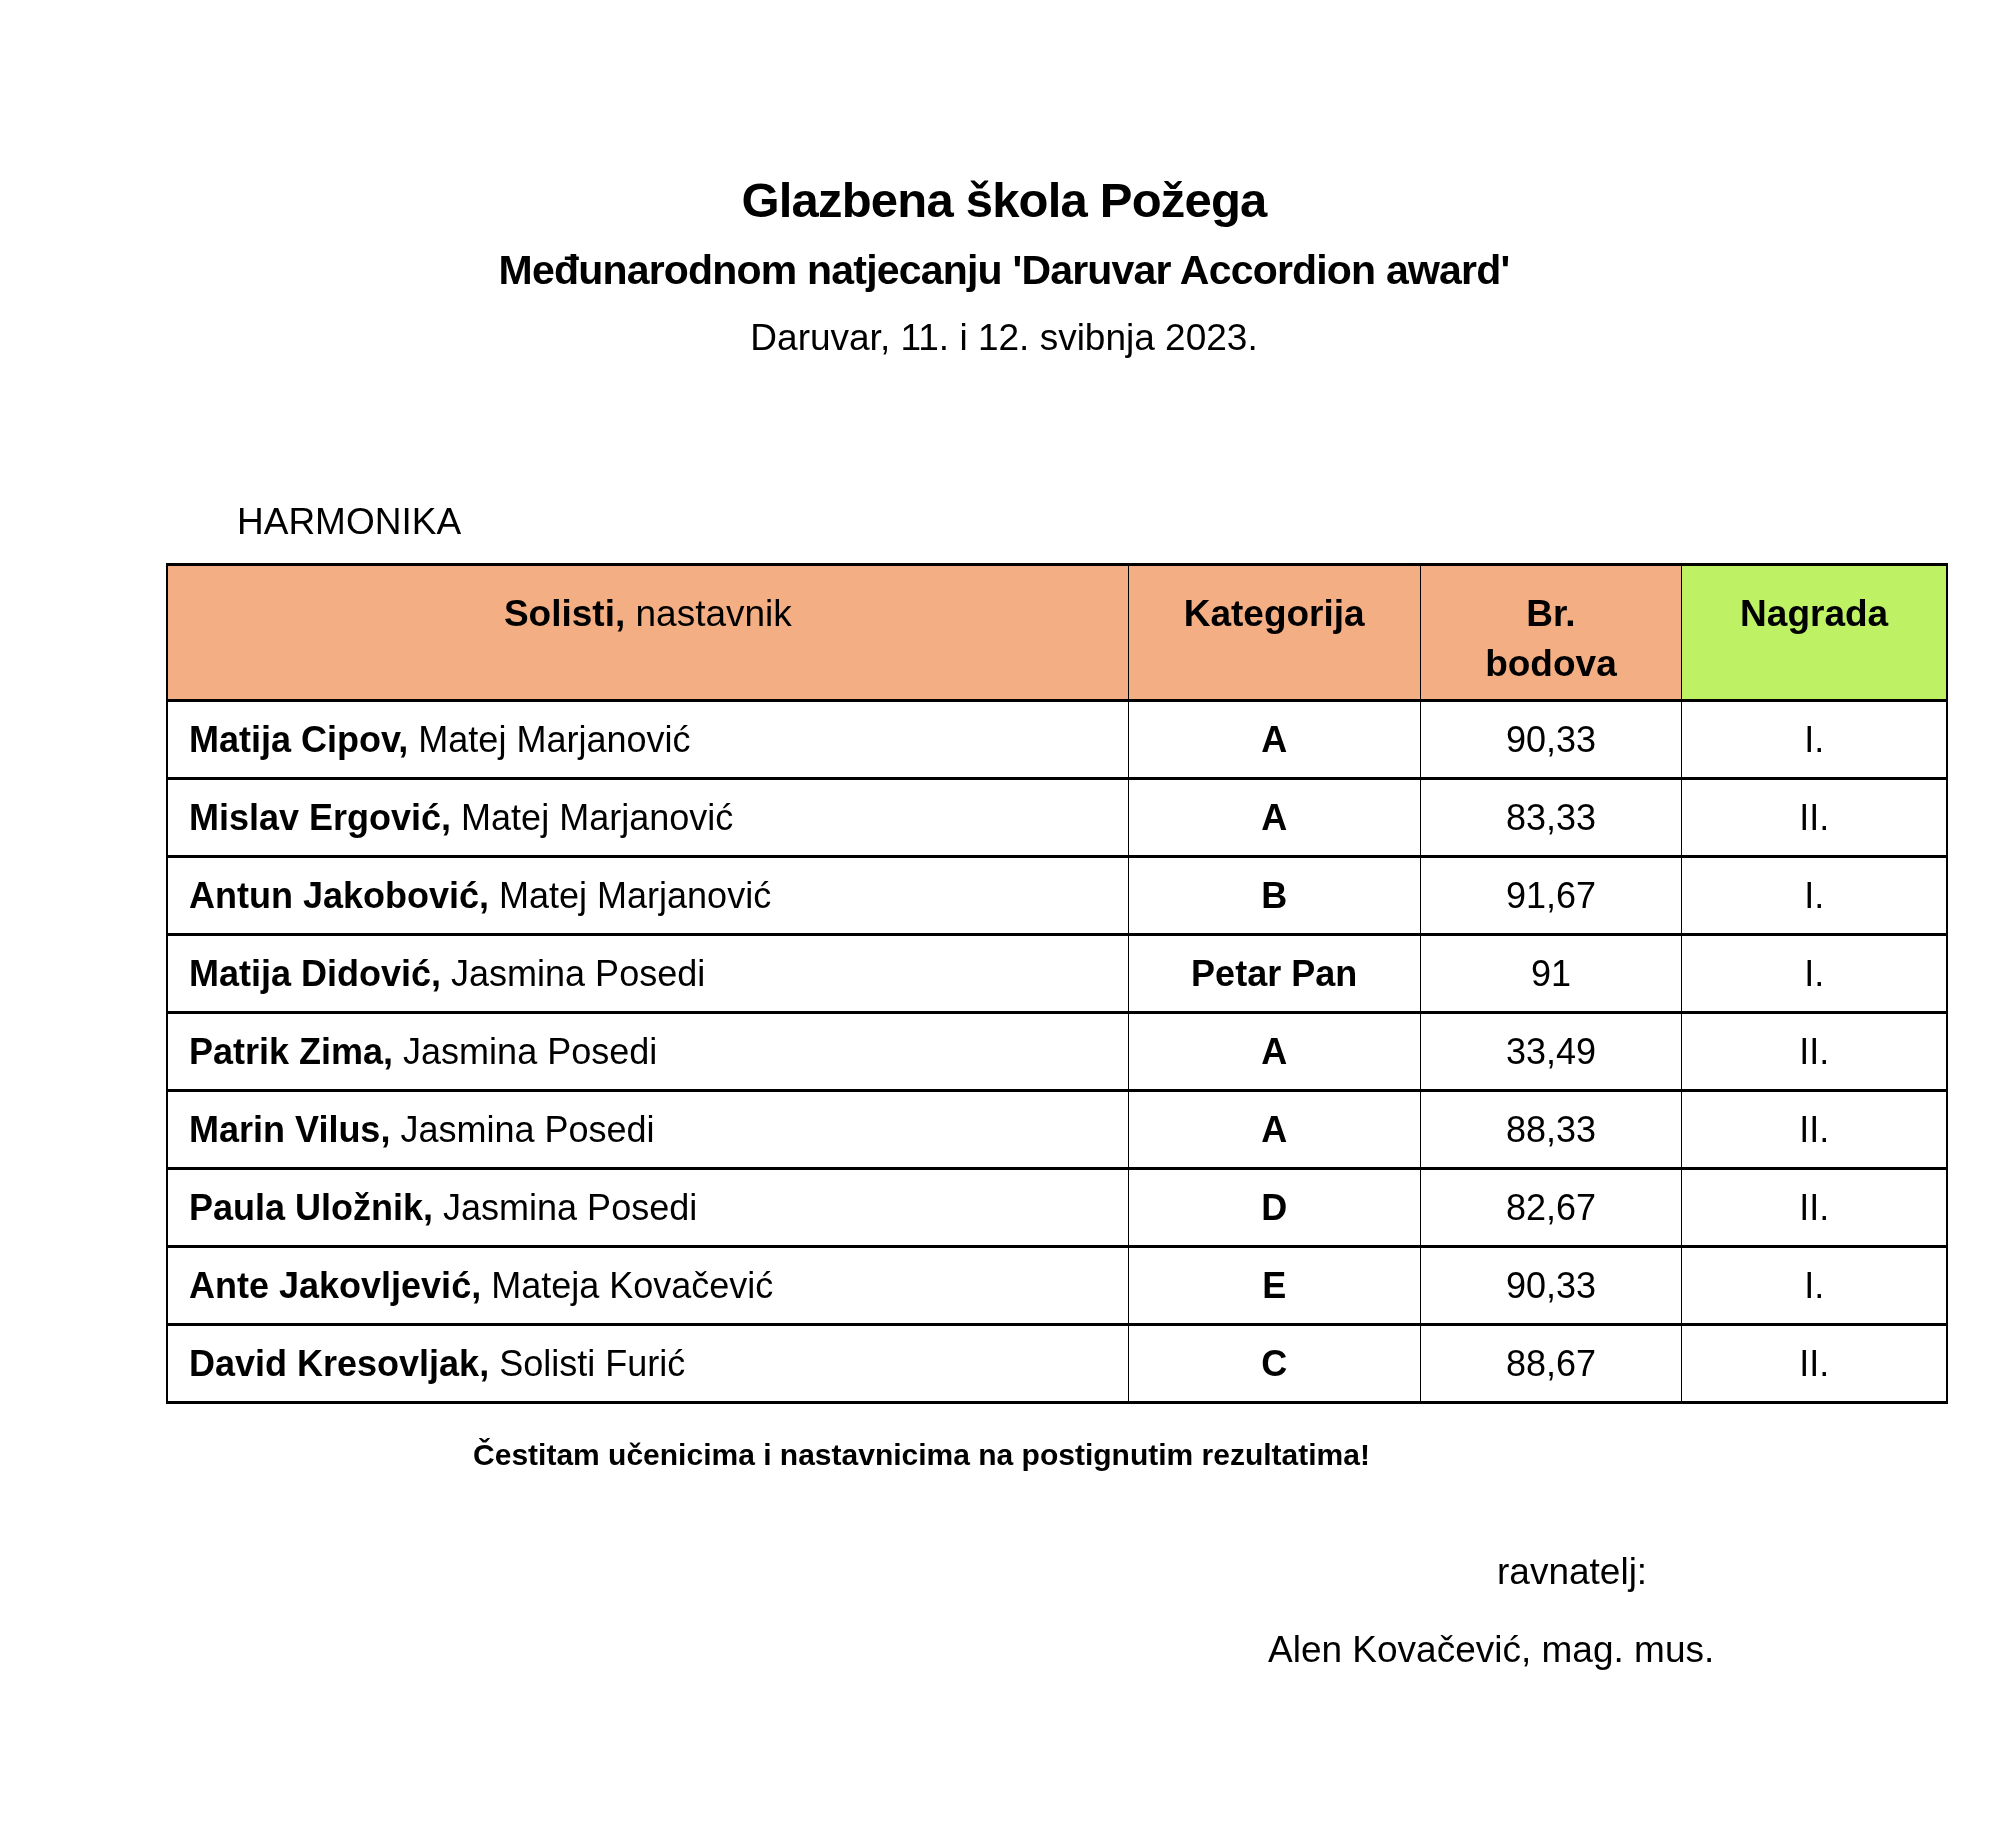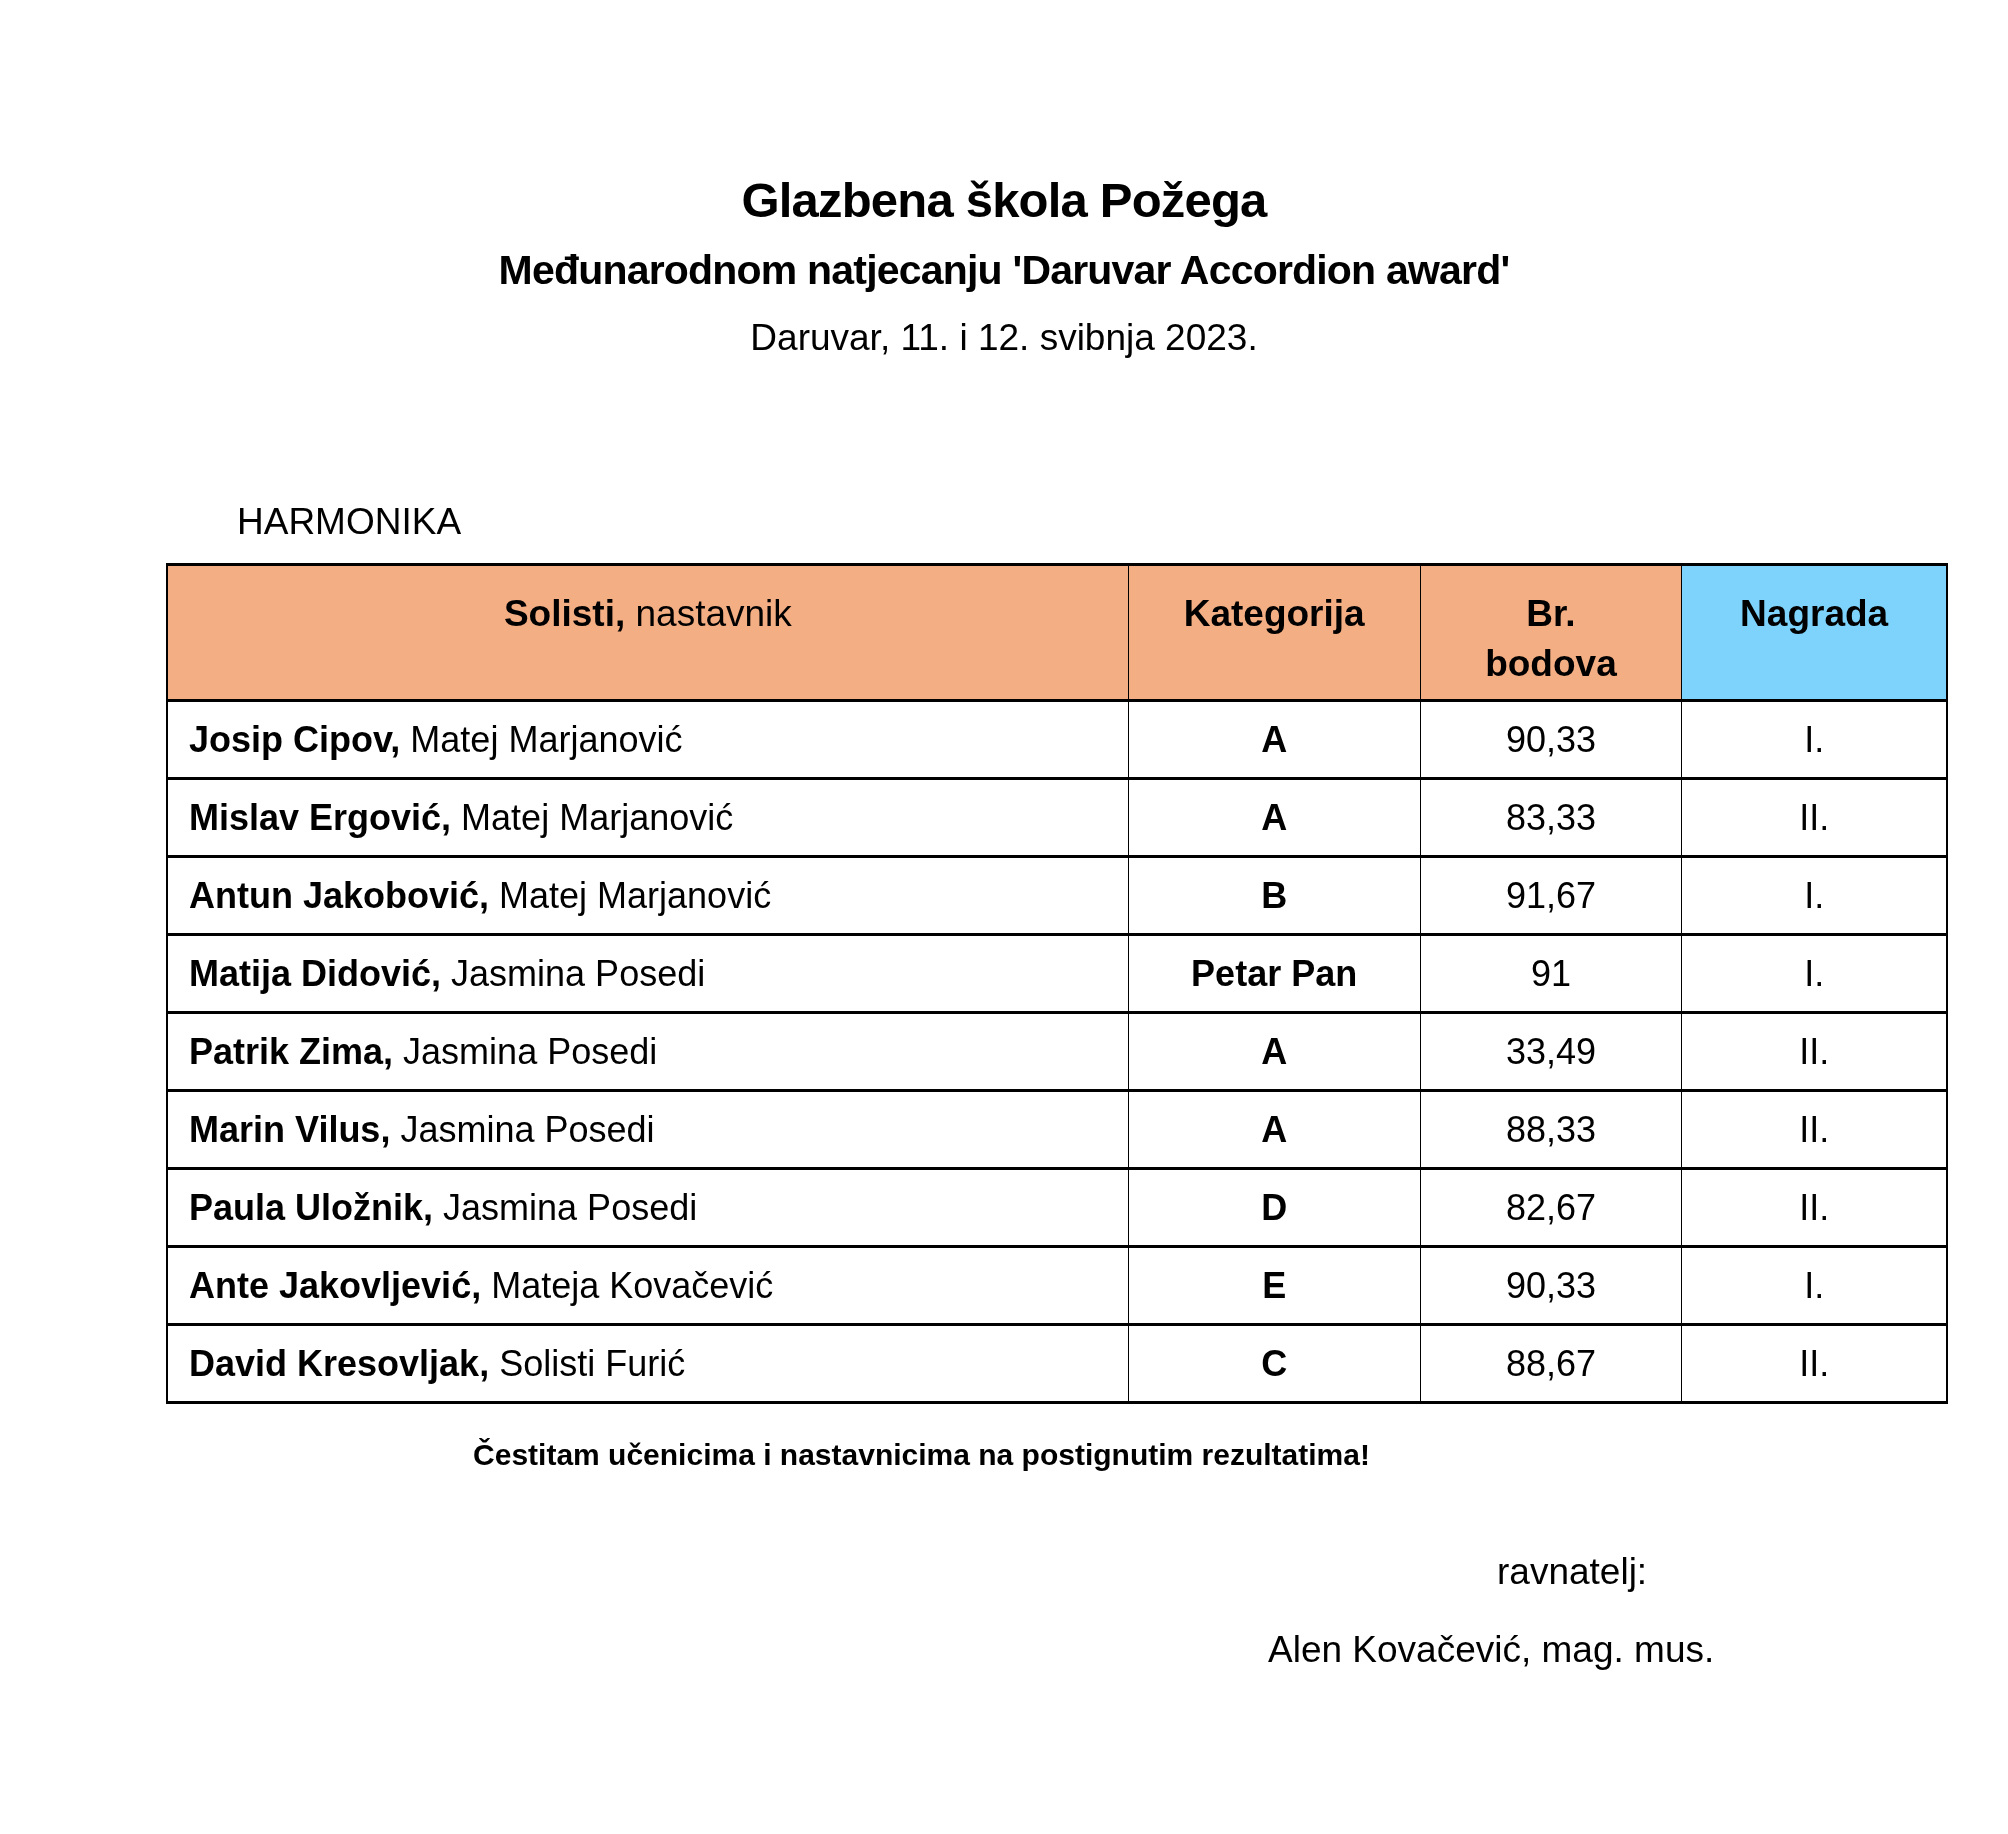--- a/index.html
+++ b/index.html
@@ -111,26 +111,26 @@
       <col class="c4">
   </colgroup>
   <thead>
     <tr>
       <th style="background-color: rgb(244, 174, 131);"><span class="header-main">Solisti,</span><span class="header-sub"> nastavnik</span></th>
       <th style="background-color: rgb(244, 174, 131);">Kategorija</th>
       <th style="background-color: rgb(244, 174, 131);">
           <div>Br.</div>
           <div>bodova</div>
         </th>
-      <th style="background-color: #7dd3fc;">Nagrada</th>
+      <th style="background-color: #bef264;">Nagrada</th>
     </tr>
   </thead>
   <tbody>
     <tr>
-      <td class="soloist-cell"><span class="soloist-name">Josip Cipov,</span><span class="teacher-name"> Matej Marjanović</span></td>
+      <td class="soloist-cell"><span class="soloist-name">Matija Cipov,</span><span class="teacher-name"> Matej Marjanović</span></td>
       <td class="category-cell">A</td>
       <td class="center">90,33</td>
       <td class="center">I.</td>
     </tr>
     <tr>
       <td class="soloist-cell"><span class="soloist-name">Mislav Ergović,</span><span class="teacher-name"> Matej Marjanović</span></td>
       <td class="category-cell">A</td>
       <td class="center">83,33</td>
       <td class="center">II.</td>
     </tr>

